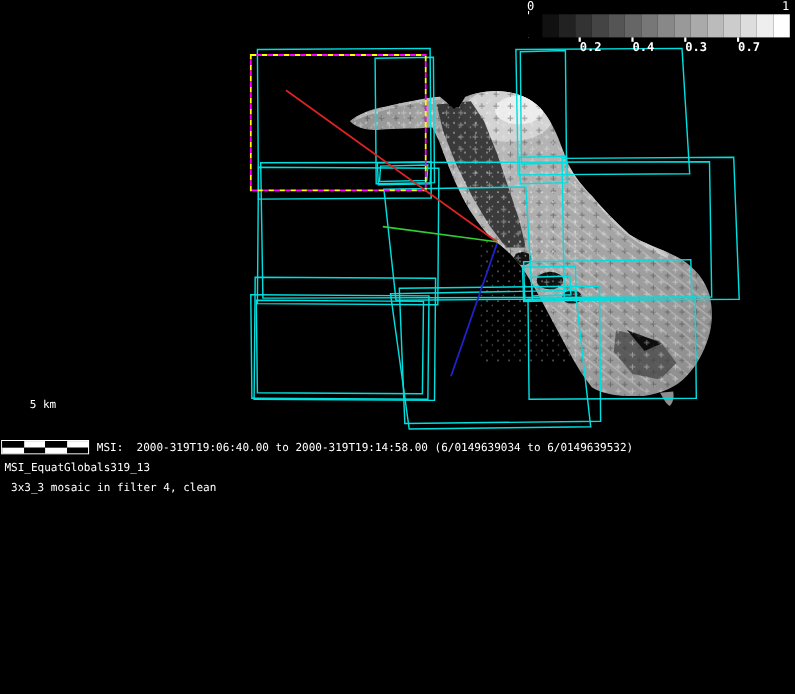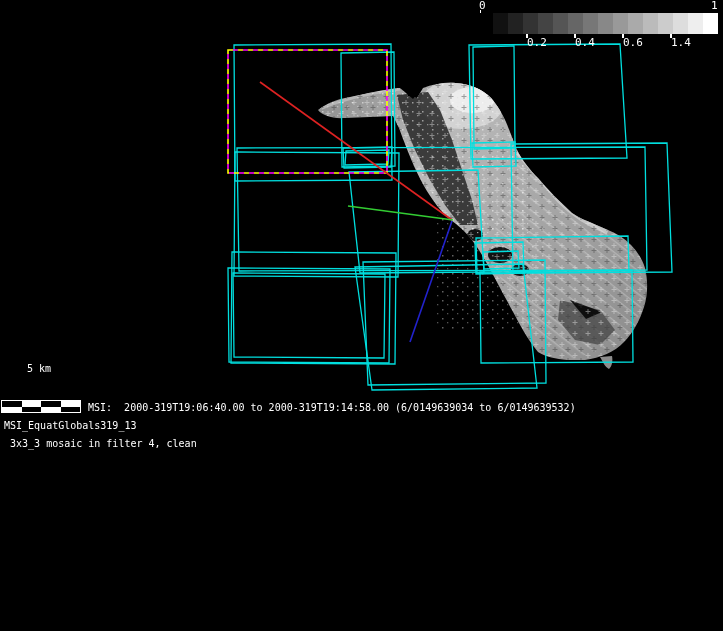--- a/index.html
+++ b/index.html
@@ -5,21 +5,21 @@
   html,body{margin:0;padding:0;background:#000;}
   .screen{position:relative;width:723px;height:631px;background:#000;overflow:hidden;
           font-family:"DejaVu Sans Mono","Liberation Mono",monospace;color:#fff;}
   .txt{position:absolute;font-size:10px;line-height:12px;white-space:pre;color:#fff;}
   
   .cb-num{position:absolute;top:0;font-size:11px;line-height:11px;color:#fff;}
   .cb-bar{position:absolute;left:478px;top:13px;width:240px;height:21px;display:flex;}
   .cb-cell{flex:1 1 auto;height:100%;}
   .cb-zeroline{position:absolute;left:480px;top:10px;width:1px;height:24px;background:#fff;}
   .cb-tickmark{position:absolute;top:34px;width:2px;height:4px;background:#fff;}
-  .cb-ticklabel{position:absolute;top:37px;font-size:11px;line-height:12px;color:#fff;}
+  .cb-ticklabel{position:absolute;top:37px;font-size:11px;line-height:12px;color:#fff;font-weight:bold;}
   
   .sb-label{position:absolute;left:27px;top:363px;font-size:10px;}
   .sb-box{position:absolute;left:1px;top:400px;width:78px;height:11px;border:1px solid #fff;
           display:grid;grid-template-columns:repeat(4,1fr);grid-template-rows:1fr 1fr;}
   .sb-c0{background:#000;} .sb-c1{background:#fff;}
   svg{position:absolute;left:0;top:0;}
 </style>
 </head>
 <body>
 
@@ -138,23 +138,23 @@
         <div class="cb-cell" style="background: rgb(221, 221, 221);"></div>
         <div class="cb-cell" style="background: rgb(238, 238, 238);"></div>
         <div class="cb-cell" style="background: rgb(255, 255, 255);"></div>
       </div>
     <div id="cbTicks">
         <div class="cb-tickmark" style="left: 526px;"></div>
         <div class="cb-ticklabel" style="left: 527px;">0.2</div>
         <div class="cb-tickmark" style="left: 574px;"></div>
         <div class="cb-ticklabel" style="left: 575px; text-align: right;">0.4</div>
         <div class="cb-tickmark" style="left: 622px;"></div>
-        <div class="cb-ticklabel" style="left: 623px;">0.6</div>
+        <div class="cb-ticklabel" style="left: 623px;">0.3</div>
         <div class="cb-tickmark" style="left: 670px;"></div>
-        <div class="cb-ticklabel" style="left: 671px;">1.4</div>
+        <div class="cb-ticklabel" style="left: 671px;">0.7</div>
       </div>
   </div>
 
   <div class="sb-label">5 km</div>
   <div class="sb-box" id="sbBox">
       <div class="sb-c0"></div>
       <div class="sb-c1"></div>
       <div class="sb-c0"></div>
       <div class="sb-c1"></div>
       <div class="sb-c1"></div>

